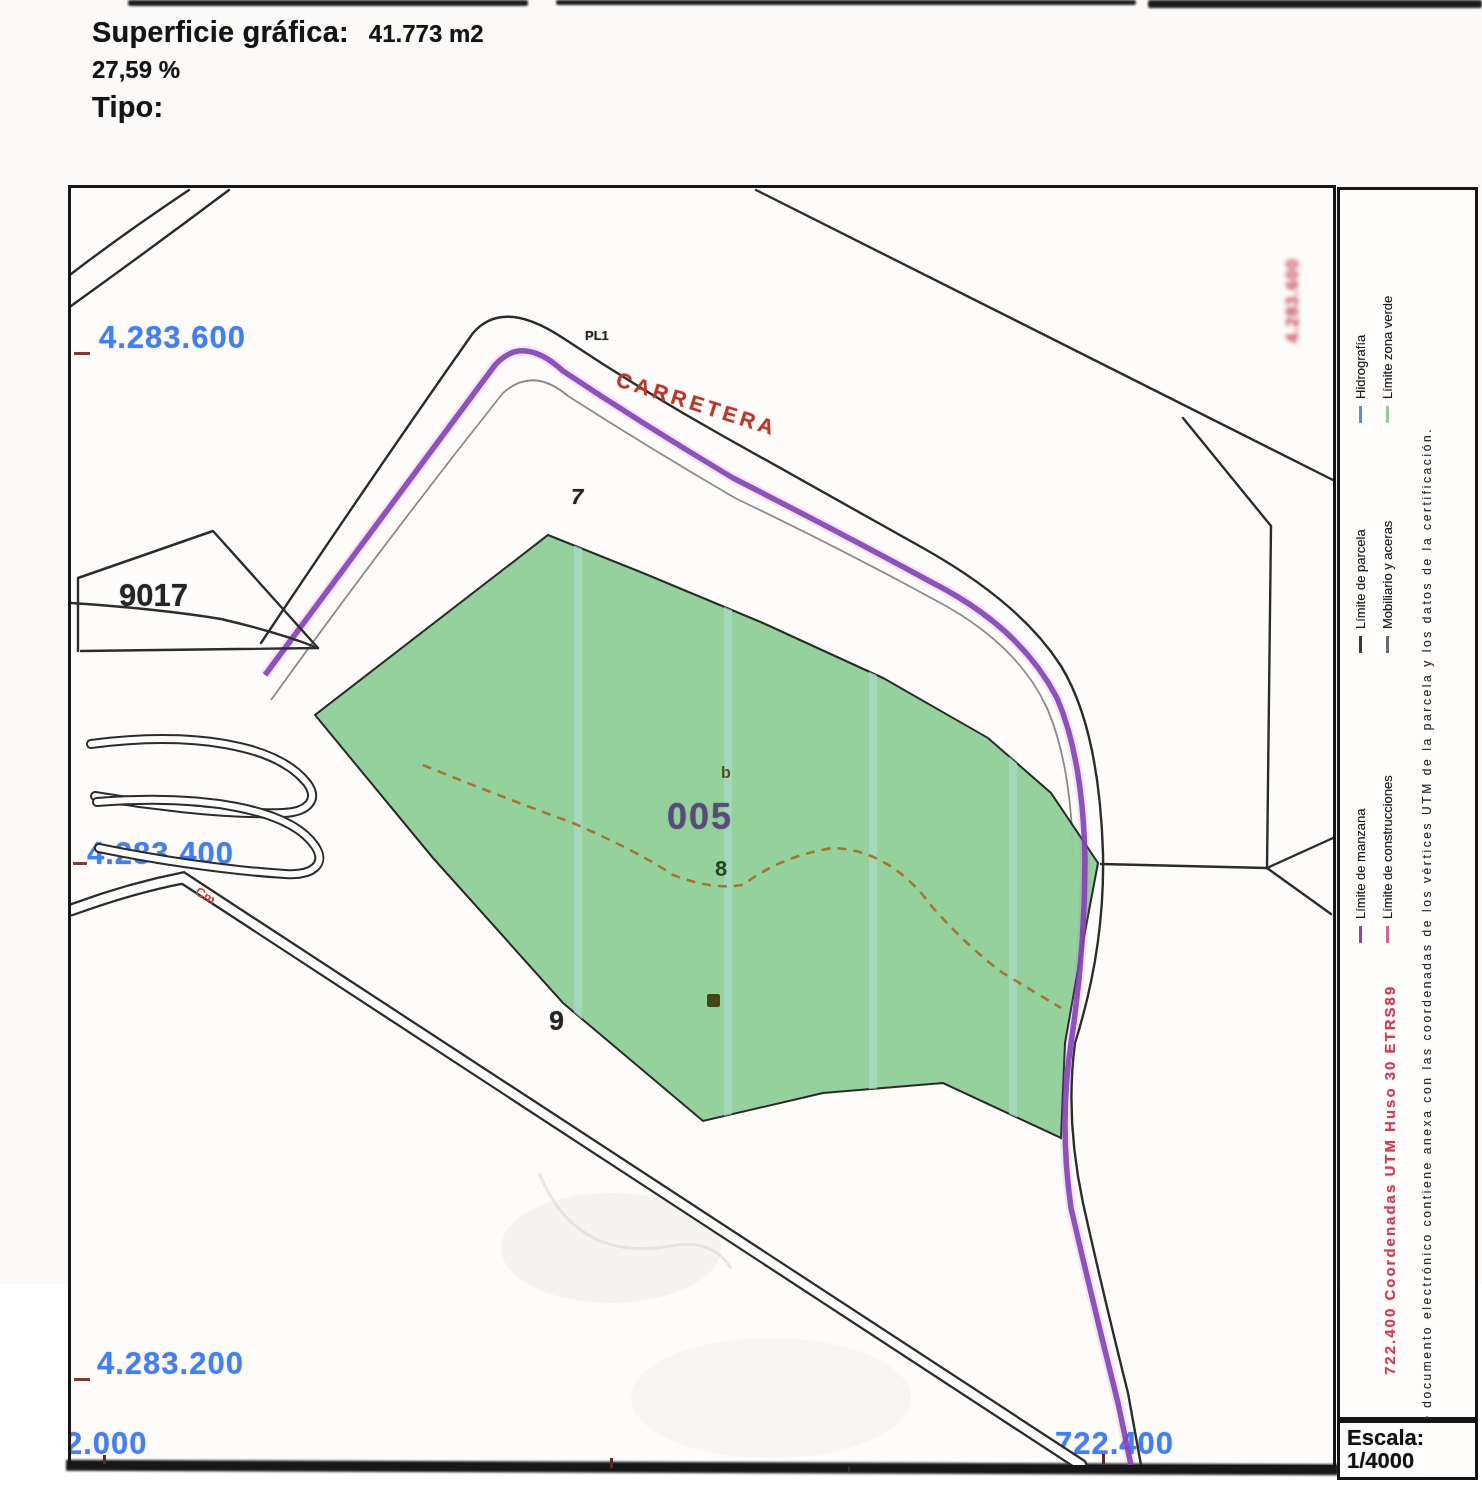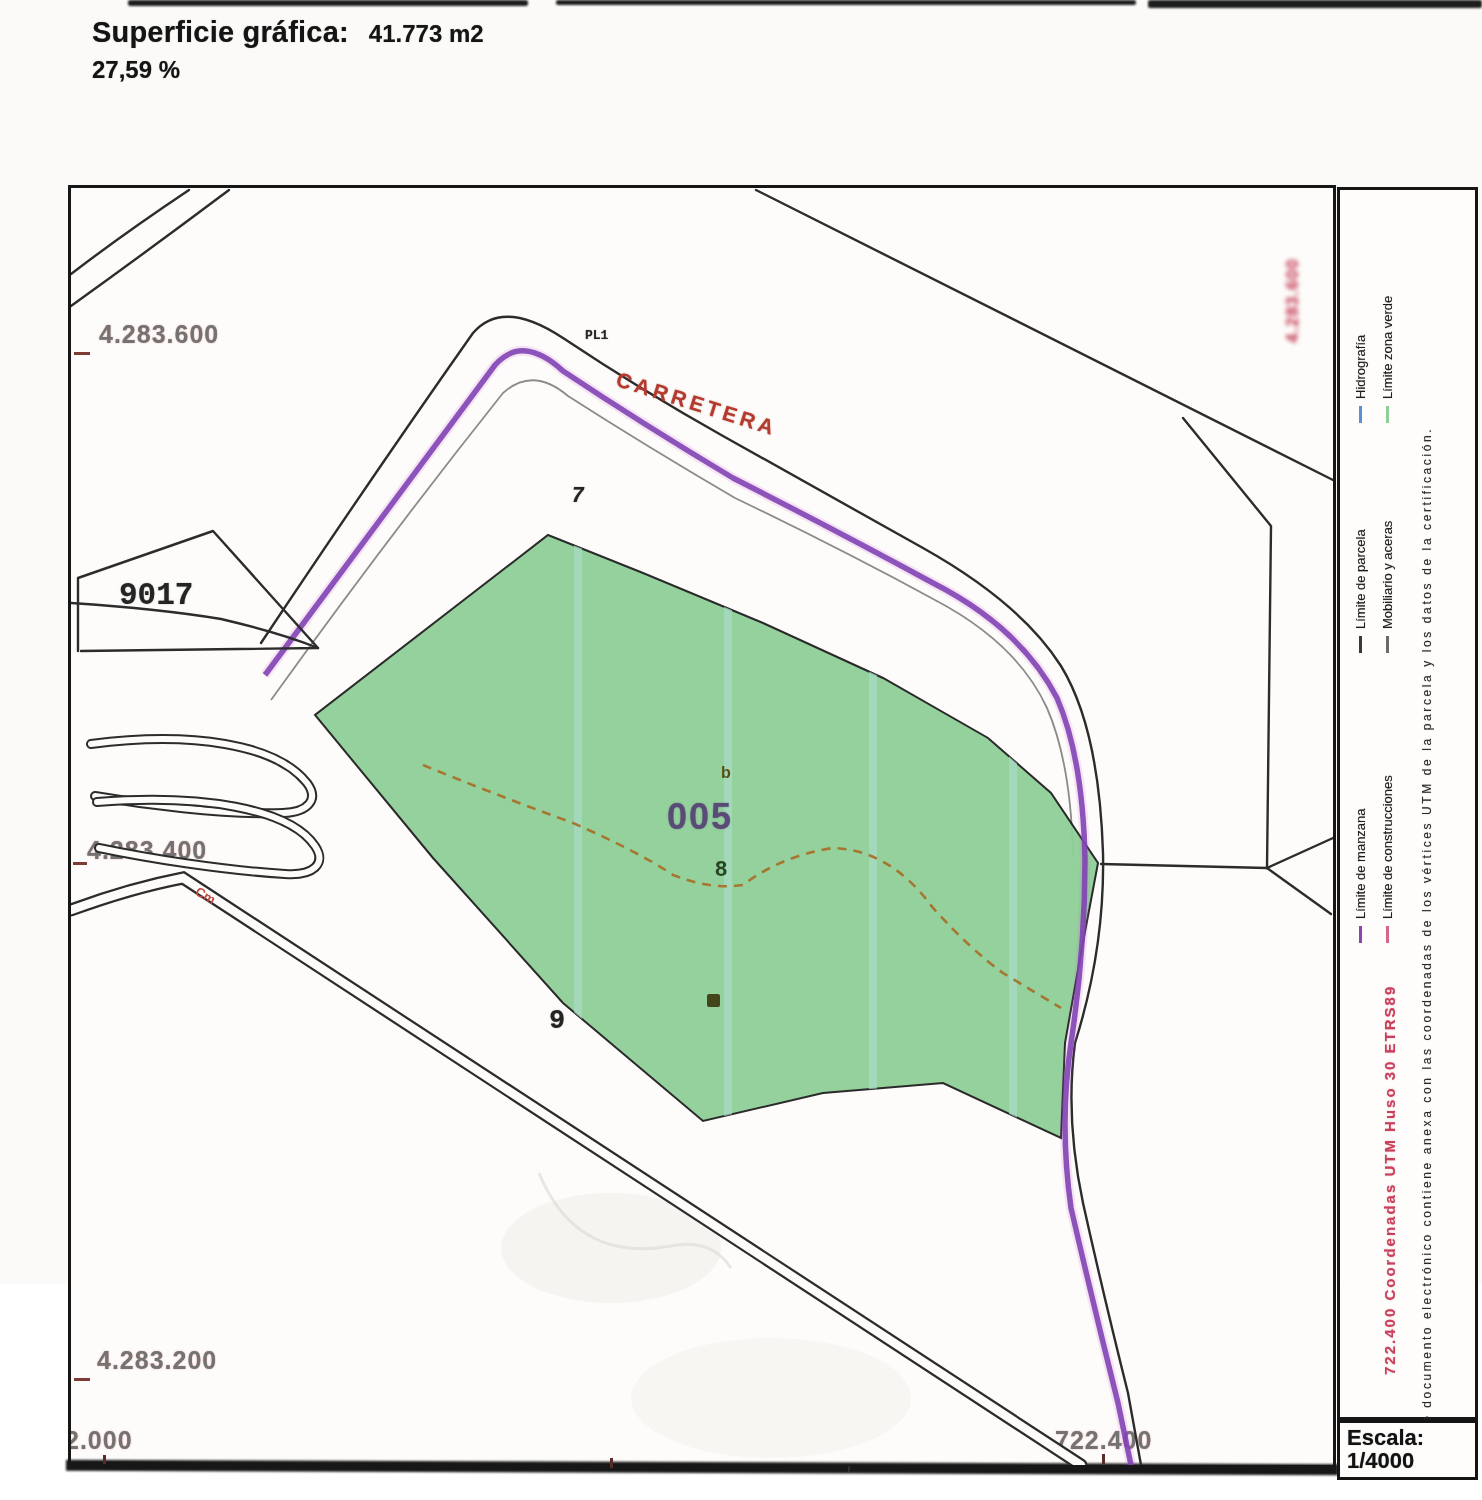--- a/index.html
+++ b/index.html
@@ -21,23 +21,23 @@
   #map{position:absolute;left:68px;top:185px;width:1262px;height:1277px;
        background:#fdfcfa;border:3px solid #161616;overflow:hidden;}
   #map svg{position:absolute;left:0;top:0;z-index:2;filter:blur(0.35px);}
   .blk{stroke:#2c2c2c;stroke-width:2.4;fill:none;stroke-linecap:round;stroke-linejoin:round;}
   .dblA{stroke:#2c2c2c;stroke-width:10;fill:none;stroke-linecap:round;}
   .dblB{stroke:#fdfcfa;stroke-width:6;fill:none;stroke-linecap:round;}
   .dblA2{stroke:#2c2c2c;stroke-width:13;fill:none;stroke-linecap:round;}
   .dblB2{stroke:#fdfcfa;stroke-width:8.5;fill:none;stroke-linecap:round;}
 
   .maplabel{position:absolute;z-index:3;white-space:nowrap;font-weight:bold;}
-  .redc{color:#737373;font-size:25px;letter-spacing:1px;
+  .redc{color:#3b82f6;font-size:31px;letter-spacing:1px;
         text-shadow:0 0 1.5px rgba(185,60,50,.55);}
-  .blkl{color:#242424;text-shadow:0 0 1.2px rgba(0,0,0,.5);font-family:Liberation Mono, monospace;}
+  .blkl{color:#242424;text-shadow:0 0 1.2px rgba(0,0,0,.5);}
 
   
   .tick{position:absolute;background:#7c3b34;filter:blur(0.4px);z-index:4;}
 
   
   #sidebar{position:absolute;left:1337px;top:187px;width:141px;height:1233px;
            background:#fefdfc;border:3px solid #161616;box-sizing:border-box;overflow:visible;}
   .rot{position:absolute;transform:rotate(-90deg);transform-origin:0 0;
        white-space:nowrap;display:flex;align-items:center;gap:7px;
        font-size:13px;color:#1c1c1c;text-shadow:0 0 1px rgba(0,0,0,.4);}
@@ -71,20 +71,23 @@
   <div class="scan-bar" style="left:1148px;top:0;width:334px;height:8px"></div>
 
   <div id="header">
     <div class="hrow">
       <span class="hlabel">Superficie gráfica:</span>
       <span class="hvalue">41.773 m2</span>
     </div>
     <div class="hrow">
       <span class="hvalue">27,59 %</span>
     </div>
+    <div class="hrow">
+      <span class="hlabel">Tipo:</span>
+    </div>
   </div>
 
   <div id="map">
     <svg width="1262" height="1277" viewBox="0 0 1262 1277">
       <defs>
         <clipPath id="parcelClip">
           <path d="M477,347 L572,385 L692,435 L812,490 L917,550 L980,605 L1027,675 L1010,765 L994,855 L990,950 L872,895 L752,905 L632,933 L492,815 L362,670 L244,527 Z"></path>
         </clipPath>
       </defs>
 

